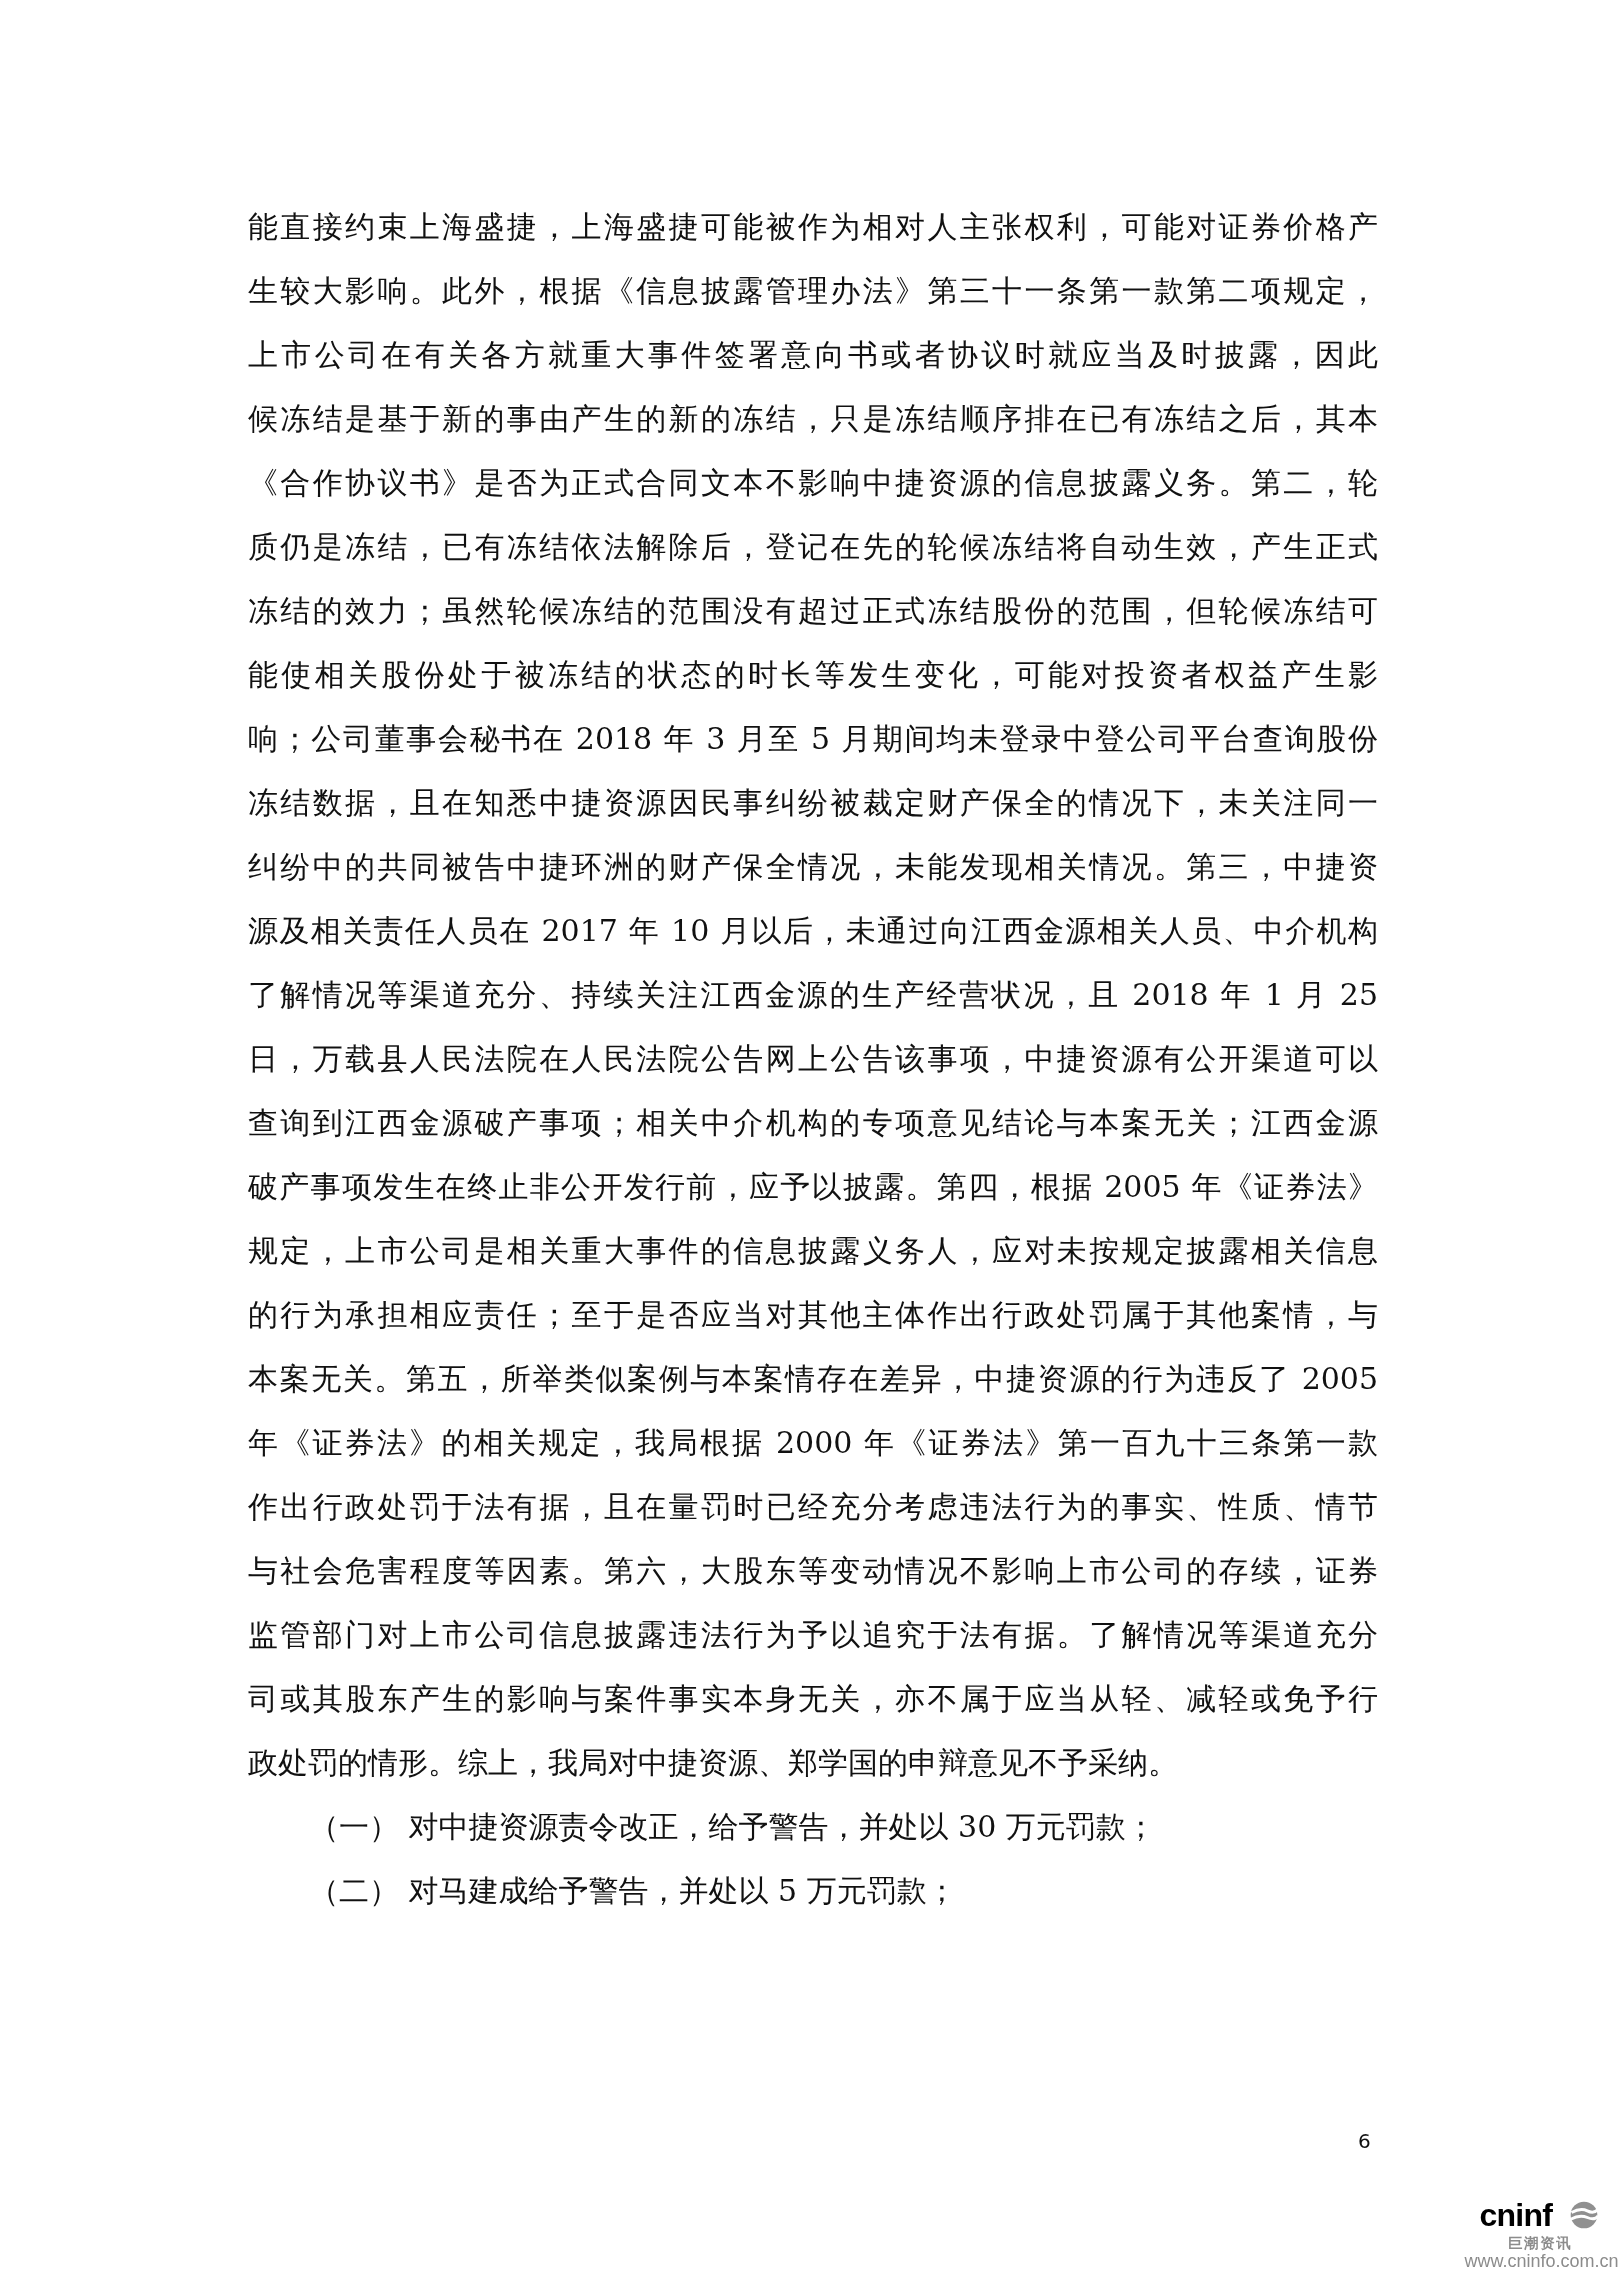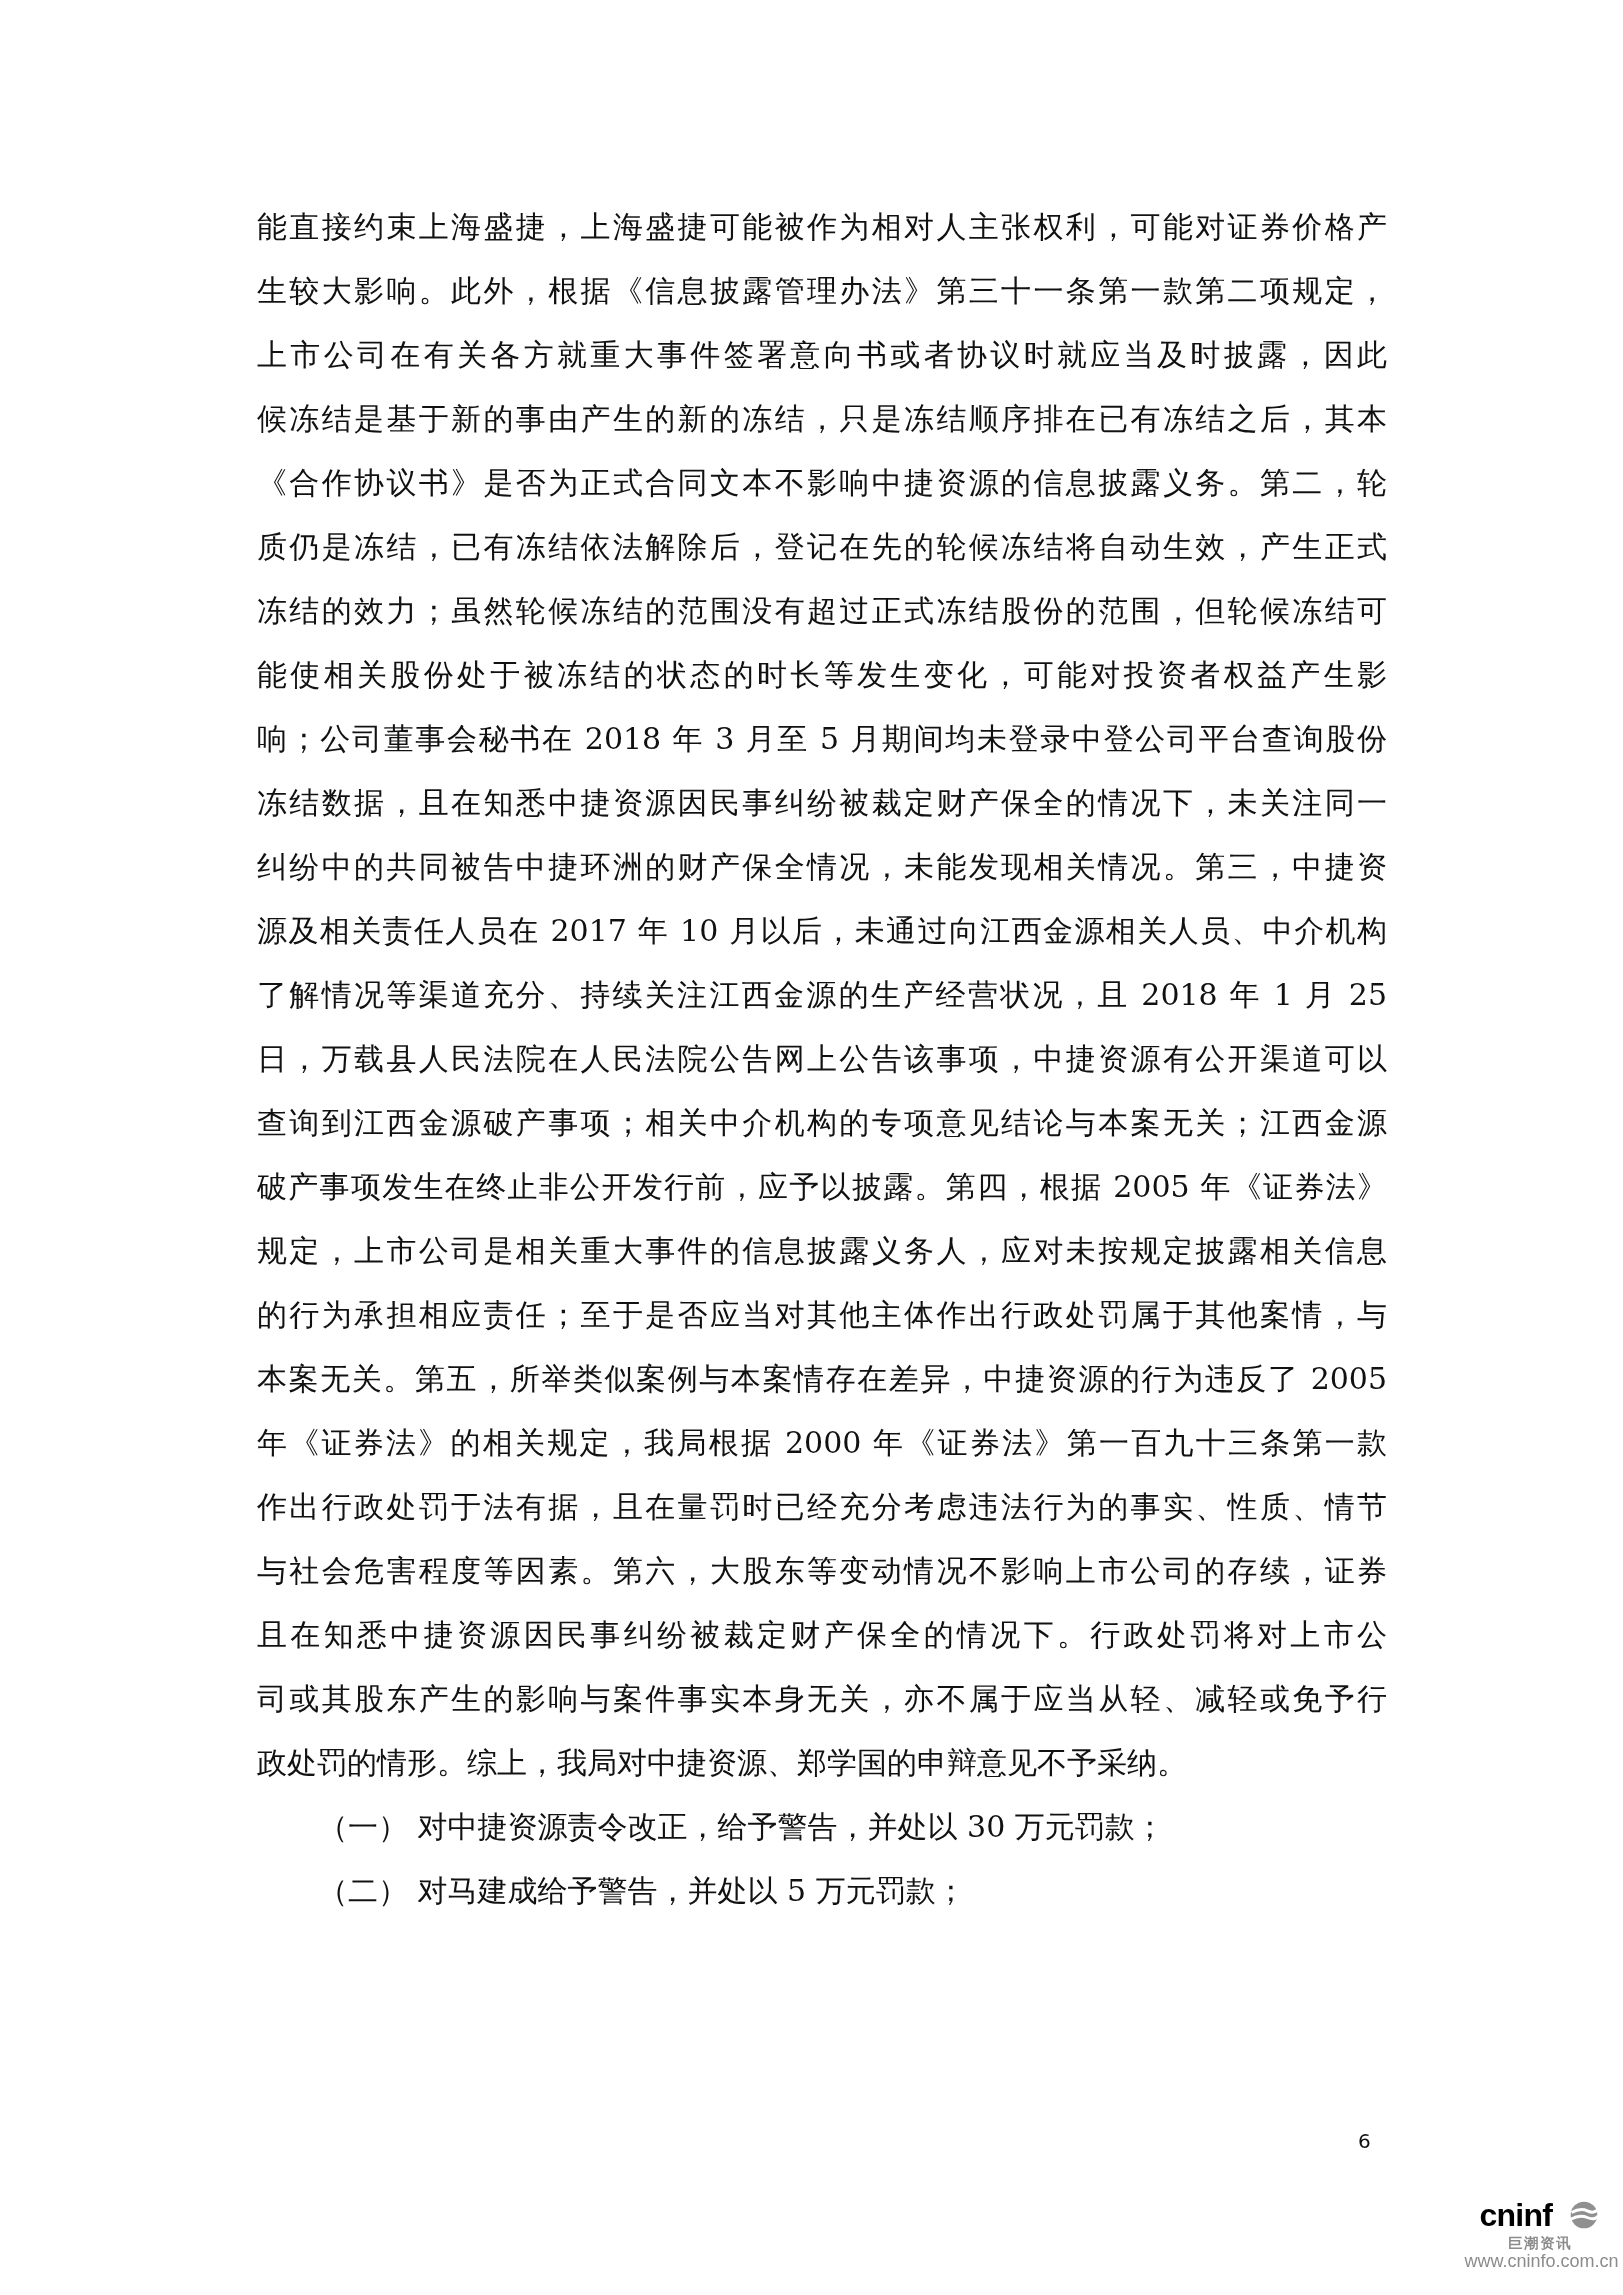--- a/index.html
+++ b/index.html
@@ -1,19 +1,19 @@
 <!DOCTYPE html>
 <html style="font-size:13.5px"><head>
 <meta charset="utf-8">
 <style>
   html, body { margin: 0; padding: 0; background: #ffffff; }
   body { width: 1623px; height: 2295px; position: relative; overflow: hidden; }
   .page { position: absolute; left: 0; top: 0; width: 1623px; height: 2295px; background: #ffffff; }
   .body-text {
-    position: absolute; left: 257px; top: 210px; width: 1130px;
+    position: absolute; left: 248px; top: 210px; width: 1130px;
     font-family: "DejaVu Serif", "Liberation Serif", serif;
     font-size: 30px; color: #111111;
   }
   .line {
     height: 64px; line-height: 34px; white-space: nowrap;
     text-align: justify; text-align-last: justify; letter-spacing: 0px;
   }
   .line.last { text-align-last: left; }
   .line.indent { padding-left: 61px; }
   .line.item { padding-left: 61px; text-align-last: left; }
@@ -59,21 +59,21 @@
       <div class="line">了解情况等渠道充分、持续关注江西金源的生产经营状况，且 2018 年 1 月 25</div>
       <div class="line">日，万载县人民法院在人民法院公告网上公告该事项，中捷资源有公开渠道可以</div>
       <div class="line">查询到江西金源破产事项；相关中介机构的专项意见结论与本案无关；江西金源</div>
       <div class="line">破产事项发生在终止非公开发行前，应予以披露。第四，根据 2005 年《证券法》</div>
       <div class="line">规定，上市公司是相关重大事件的信息披露义务人，应对未按规定披露相关信息</div>
       <div class="line">的行为承担相应责任；至于是否应当对其他主体作出行政处罚属于其他案情，与</div>
       <div class="line">本案无关。第五，所举类似案例与本案情存在差异，中捷资源的行为违反了 2005</div>
       <div class="line">年《证券法》的相关规定，我局根据 2000 年《证券法》第一百九十三条第一款</div>
       <div class="line">作出行政处罚于法有据，且在量罚时已经充分考虑违法行为的事实、性质、情节</div>
       <div class="line">与社会危害程度等因素。第六，大股东等变动情况不影响上市公司的存续，证券</div>
-      <div class="line">且在知悉中捷资源因民事纠纷被裁定财产保全的情况下。行政处罚将对上市公</div>
+      <div class="line">监管部门对上市公司信息披露违法行为予以追究于法有据。了解情况等渠道充分</div>
       <div class="line">司或其股东产生的影响与案件事实本身无关，亦不属于应当从轻、减轻或免予行</div>
       <div class="line last">政处罚的情形。综上，我局对中捷资源、郑学国的申辩意见不予采纳。</div>
     </div>
     <div>
       <div class="line item">（一） 对中捷资源责令改正，给予警告，并处以 30 万元罚款；</div>
       <div class="line item">（二） 对马建成给予警告，并处以 5 万元罚款；</div>
     </div>
   </div>
 
   <div class="page-number">6</div>

